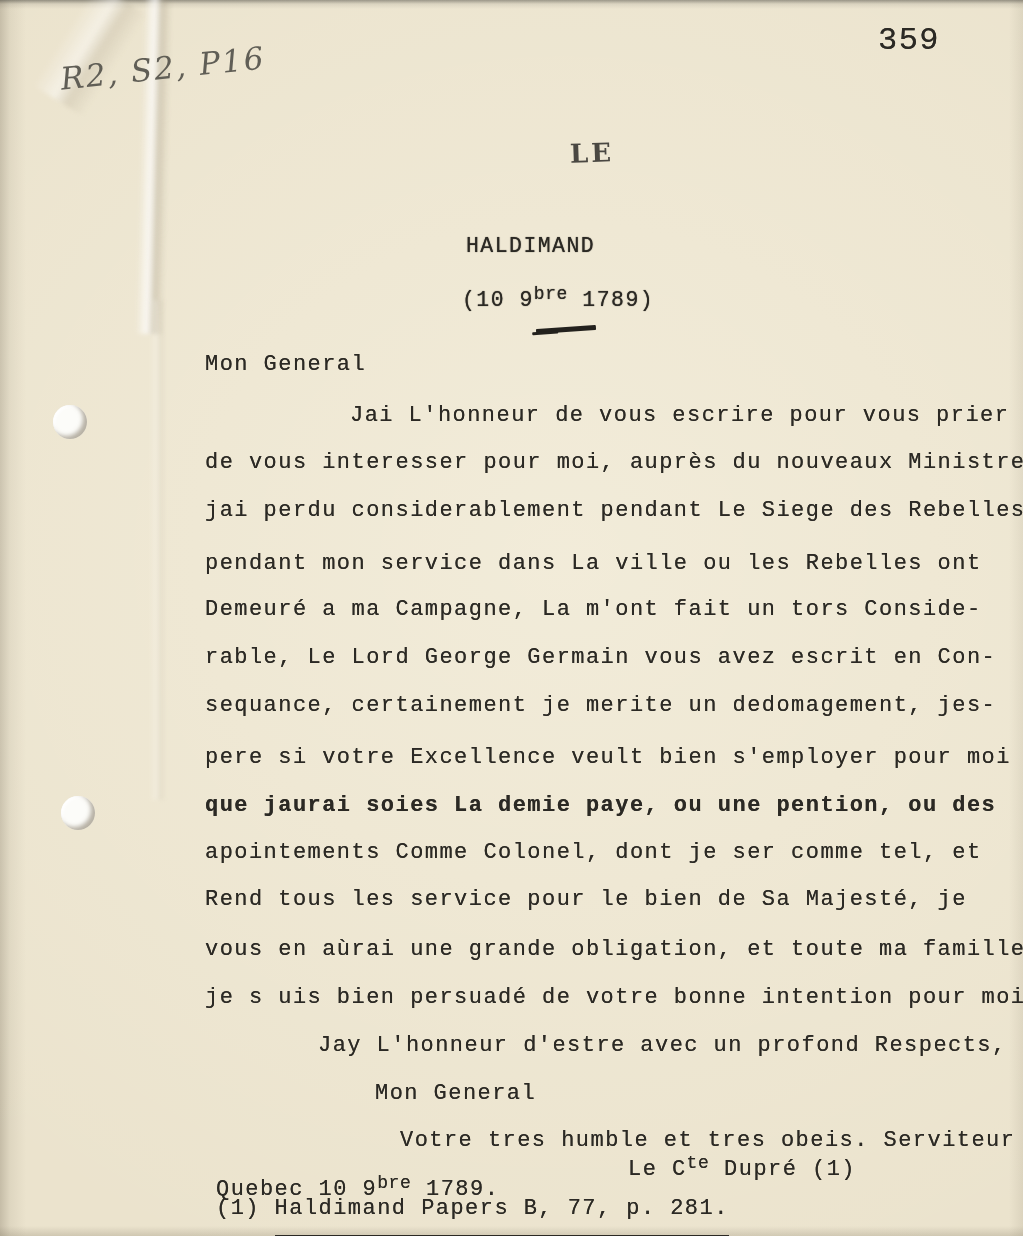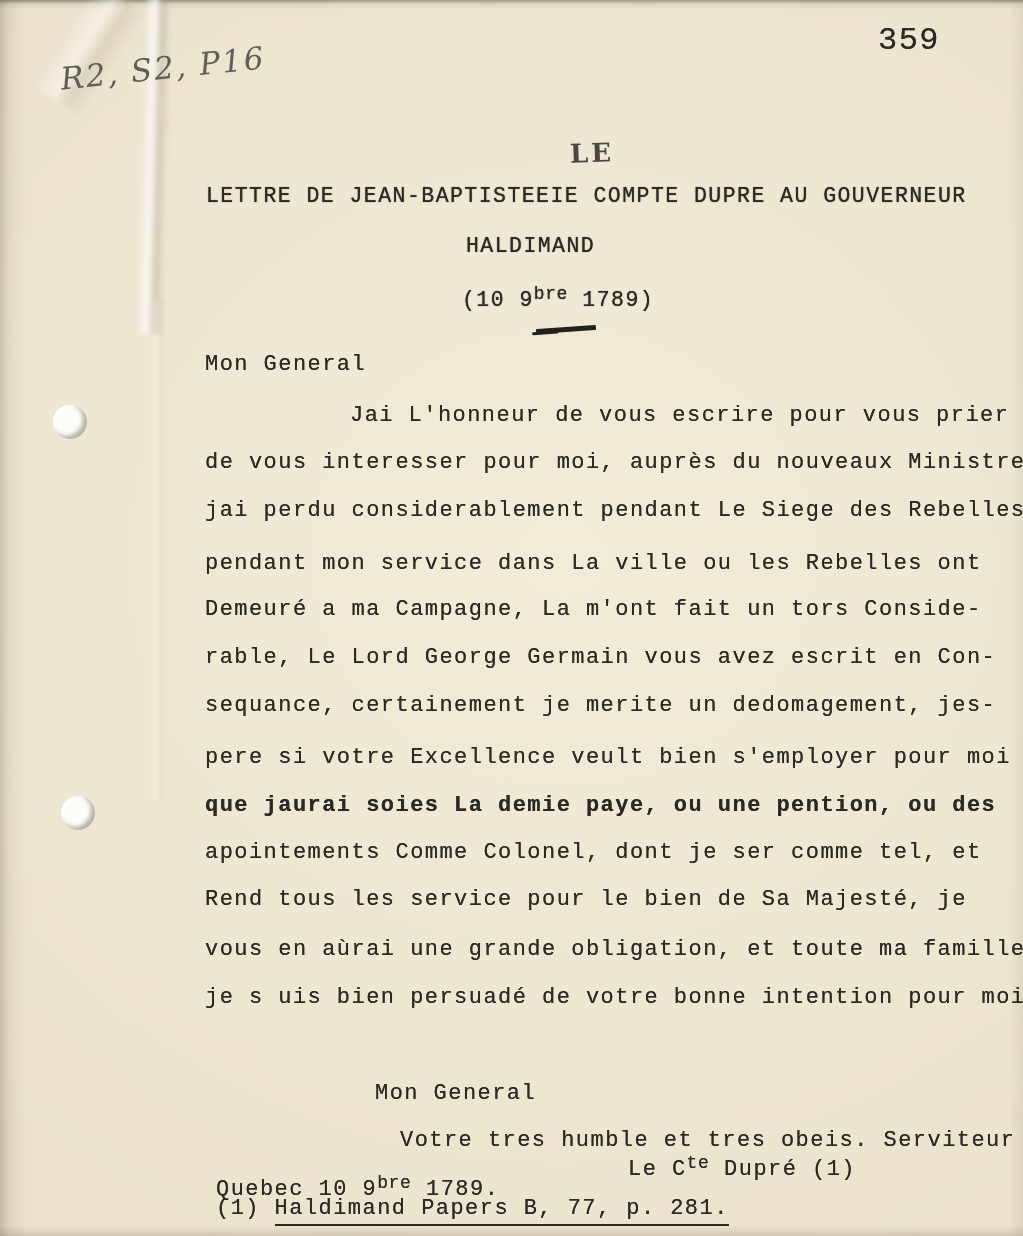--- a/index.html
+++ b/index.html
@@ -54,41 +54,40 @@
   .note{left:60px;top:50px;font-size:31px;transform:rotate(-6deg);letter-spacing:2px;}
   .insert{left:570px;top:138px;font-size:26px;color:#4a4842;transform:rotate(-2deg);letter-spacing:3px;font-style:normal;font-weight:bold;}
   .dash{
     position:absolute;left:536px;top:327px;width:60px;height:4.5px;
     background:#23211d;transform:rotate(-4deg);border-radius:1px;
   }
   .dash::after{
     content:"";position:absolute;left:-4px;top:3px;width:26px;height:2.5px;
     background:#23211d;border-radius:1px;
   }
-  .uline{border-bottom:2.5px solid #2b2924;padding-bottom:3px;}
+  .uline{border-bottom:2.5px solid #2b2924;padding-bottom:14px;}
 </style>
 </head>
 <body>
 
 <div class="page">
 
   <div class="crease c1"></div>
   <div class="crease c2"></div>
   <div class="crease c3"></div>
 
   <div class="hole" style="left:53px;top:405px;"></div>
   <div class="hole" style="left:61px;top:796px;"></div>
 
   <div class="tw" style="left:878px;top:28px;font-size:32px;">359</div>
 
   <div class="hand note">R2, S2, P16</div>
 
   <div class="hand insert">LE</div>
 
-  <div class="tw title" style="left:206px;top:183px;">LETTRE DE JEAN-BAPTISTEEIE COMPTE DUPRE AU GOUVERNEUR</div>
   <div class="tw title" style="left:466px;top:233px;">HALDIMAND</div>
 
   <div class="tw title" style="left:462px;top:281px;"><span>(10 9</span><span class="sup">bre</span><span> 1789)</span></div>
 
   <div class="dash"></div>
 
   <div class="tw" style="left:205px;top:352px;">Mon General</div>
 
   <div class="tw" style="left:350px;top:403px;">Jai L'honneur de vous escrire pour vous prier</div>
   <div class="tw" style="left:205px;top:450px;">de vous interesser pour moi, auprès du nouveaux Ministre</div>
@@ -97,20 +96,21 @@
   <div class="tw" style="left:205px;top:597px;">Demeuré a ma Campagne, La m'ont fait un tors Conside-</div>
   <div class="tw" style="left:205px;top:645px;">rable, Le Lord George Germain vous avez escrit en Con-</div>
   <div class="tw" style="left:205px;top:693px;">sequance, certainement je merite un dedomagement, jes-</div>
   <div class="tw" style="left:205px;top:745px;">pere si votre Excellence veult bien s'employer pour moi</div>
   <div class="tw" style="left:205px;top:793px;font-weight:bold;">que jaurai soies La demie paye, ou une pention, ou des</div>
   <div class="tw" style="left:205px;top:840px;">apointements Comme Colonel, dont je ser comme tel, et</div>
   <div class="tw" style="left:205px;top:887px;">Rend tous les service pour le bien de Sa Majesté, je</div>
   <div class="tw" style="left:205px;top:937px;">vous en aùrai une grande obligation, et toute ma famille</div>
   <div class="tw" style="left:205px;top:985px;">je s uis bien persuadé de votre bonne intention pour moi:</div>
 
+  <div class="tw" style="left:318px;top:1033px;">Jay L'honneur d'estre avec un profond Respects,</div>
   <div class="tw" style="left:375px;top:1081px;">Mon General</div>
   <div class="tw" style="left:400px;top:1128px;">Votre tres humble et tres obeis. Serviteur</div>
 
   <div class="tw" style="left:628px;top:1150px;"><span>Le C</span><span class="sup">te</span><span> Dupré (1)</span></div>
 
   <div class="tw" style="left:216px;top:1170px;"><span>Quebec 10 9</span><span class="sup">bre</span><span> 1789.</span></div>
 
   <div class="tw" style="left:216px;top:1196px;"><span>(1) </span><span class="uline">Haldimand Papers B, 77, p. 281.</span></div>
 
 </div>

